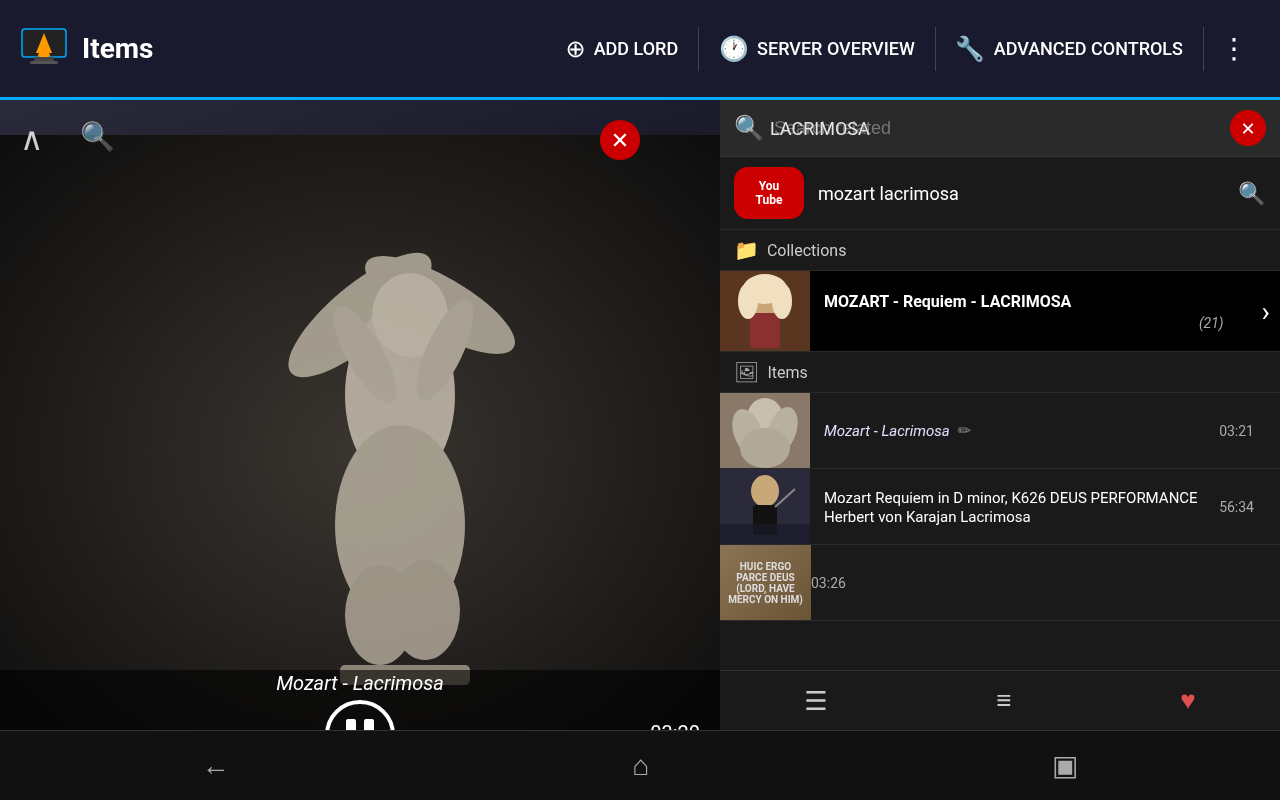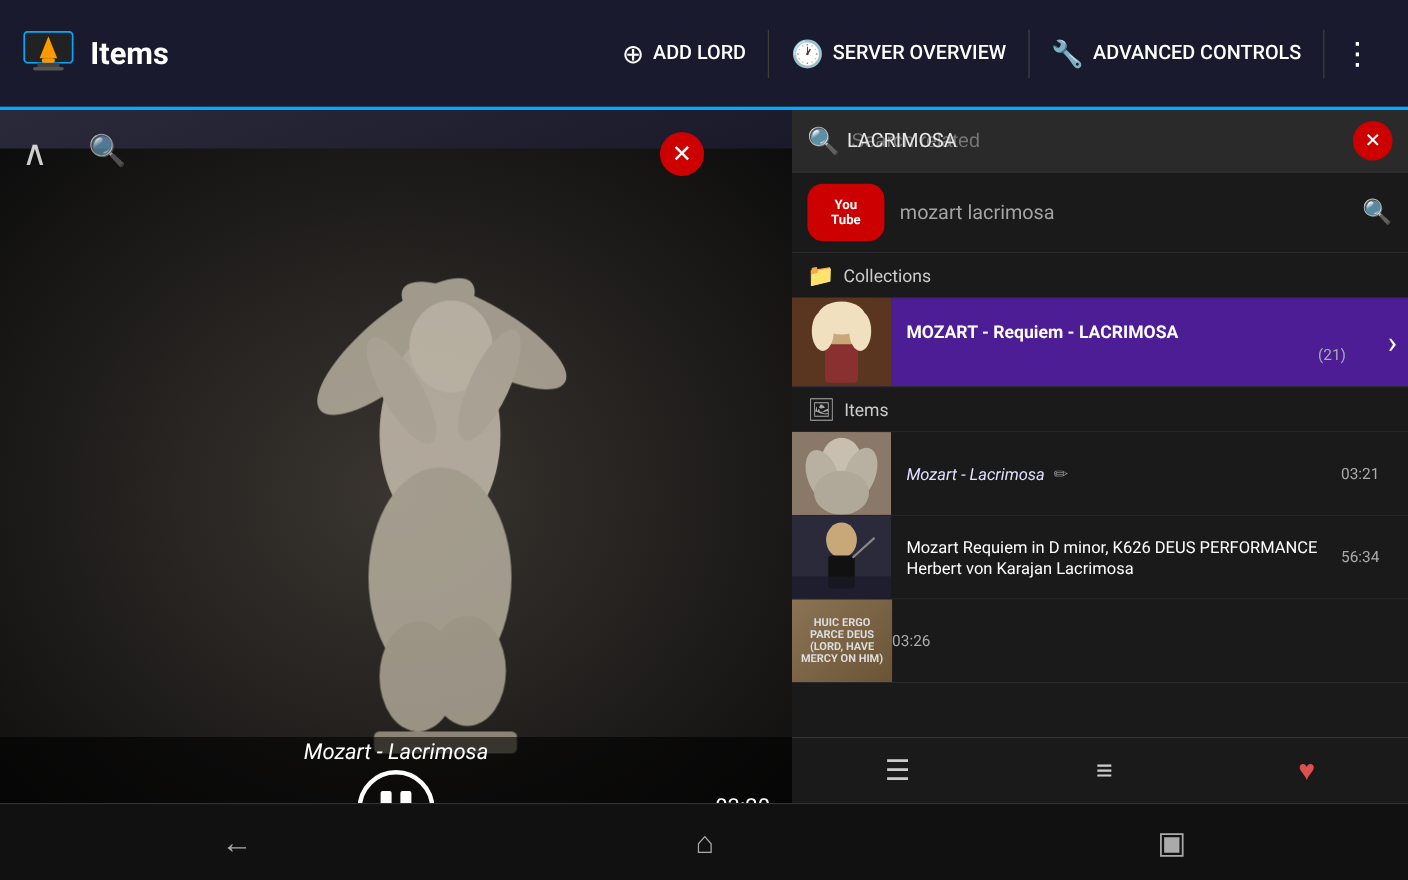--- a/index.html
+++ b/index.html
@@ -236,21 +236,21 @@
       width: 70px;
       height: 52px;
       background: #cc0000;
       border-radius: 14px;
       display: flex;
       align-items: center;
       justify-content: center;
       flex-shrink: 0;
     }
     #yt-title {
-      color: #a3a3a3;
+      color: #ffffff;
       font-size: 18px;
       flex: 1;
     }
 
     
     #collections-header {
       display: flex;
       align-items: center;
       padding: 8px 14px;
       background: #1a1a1a;
@@ -263,41 +263,42 @@
     }
     #collections-label {
       color: #ccc;
       font-size: 16px;
     }
 
     
     .collection-item {
       display: flex;
       align-items: center;
-      background: #4c1d95;
+      background: #000000;
       border-bottom: 1px solid #2a2a2a;
       padding: 0;
       cursor: pointer;
       position: relative;
     }
     .collection-info {
       flex: 1;
       padding: 10px 14px;
     }
     .collection-title {
       color: #fff;
       font-size: 16px;
       font-weight: bold;
     }
     .collection-count {
       color: #aaa;
       font-size: 14px;
       text-align: right;
       padding-right: 14px;
       margin-top: 4px;
+      font-style: italic;
     }
     .arrow-right {
       color: #fff;
       font-size: 28px;
       padding: 0 10px;
     }
 
     
     #mozart-thumb {
       width: 90px;

